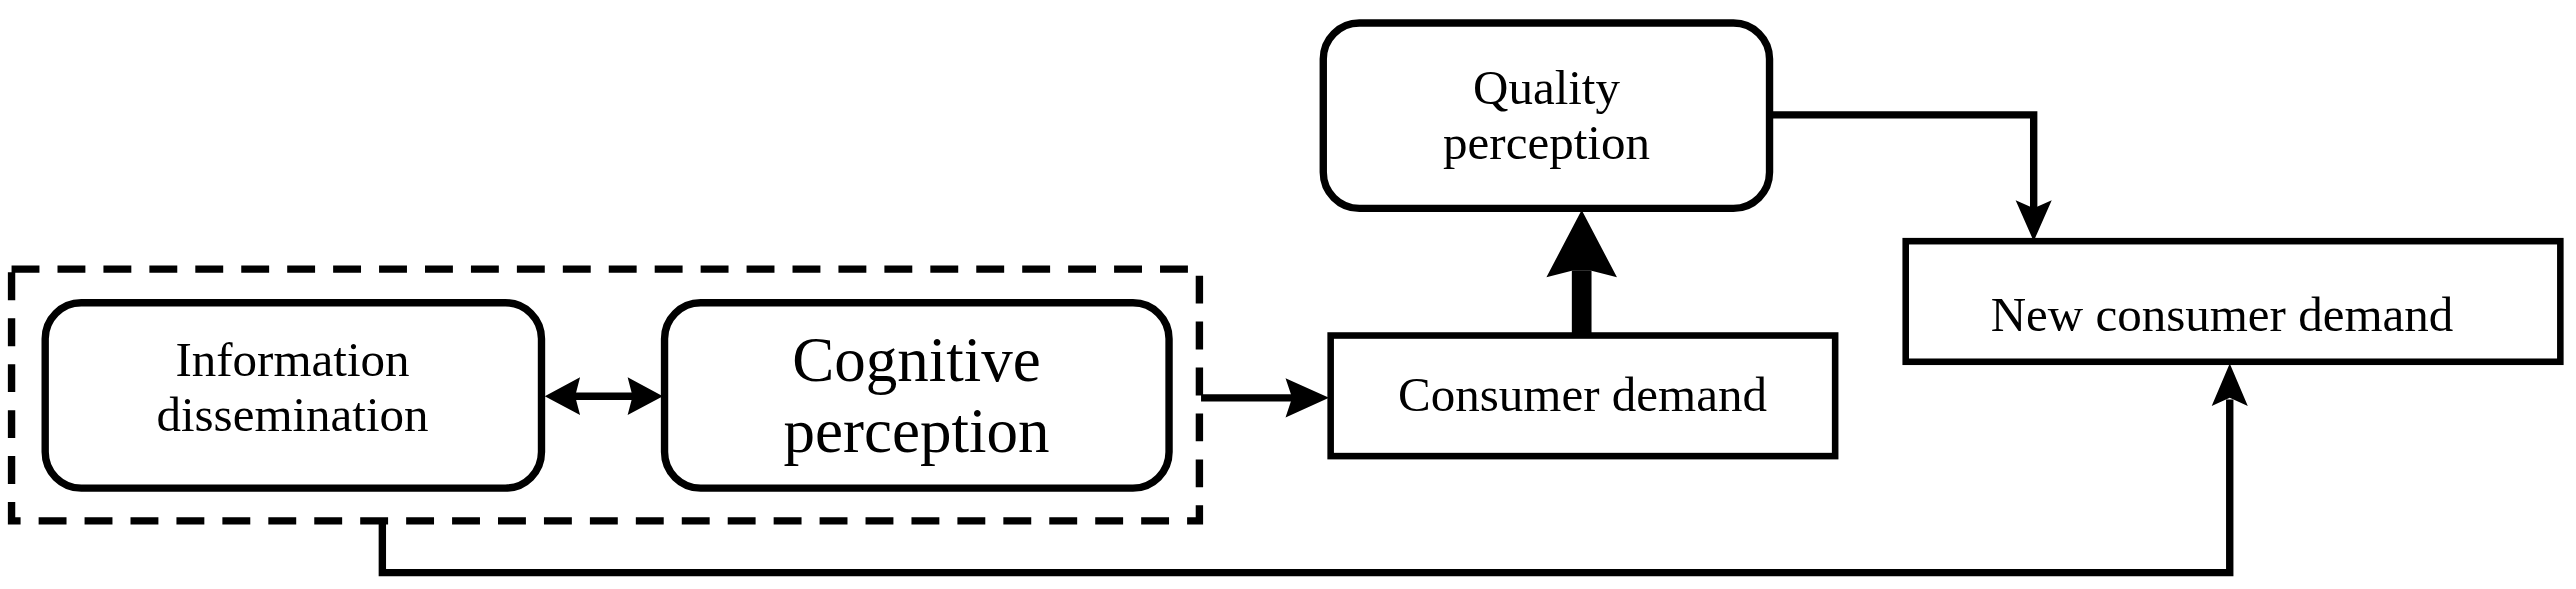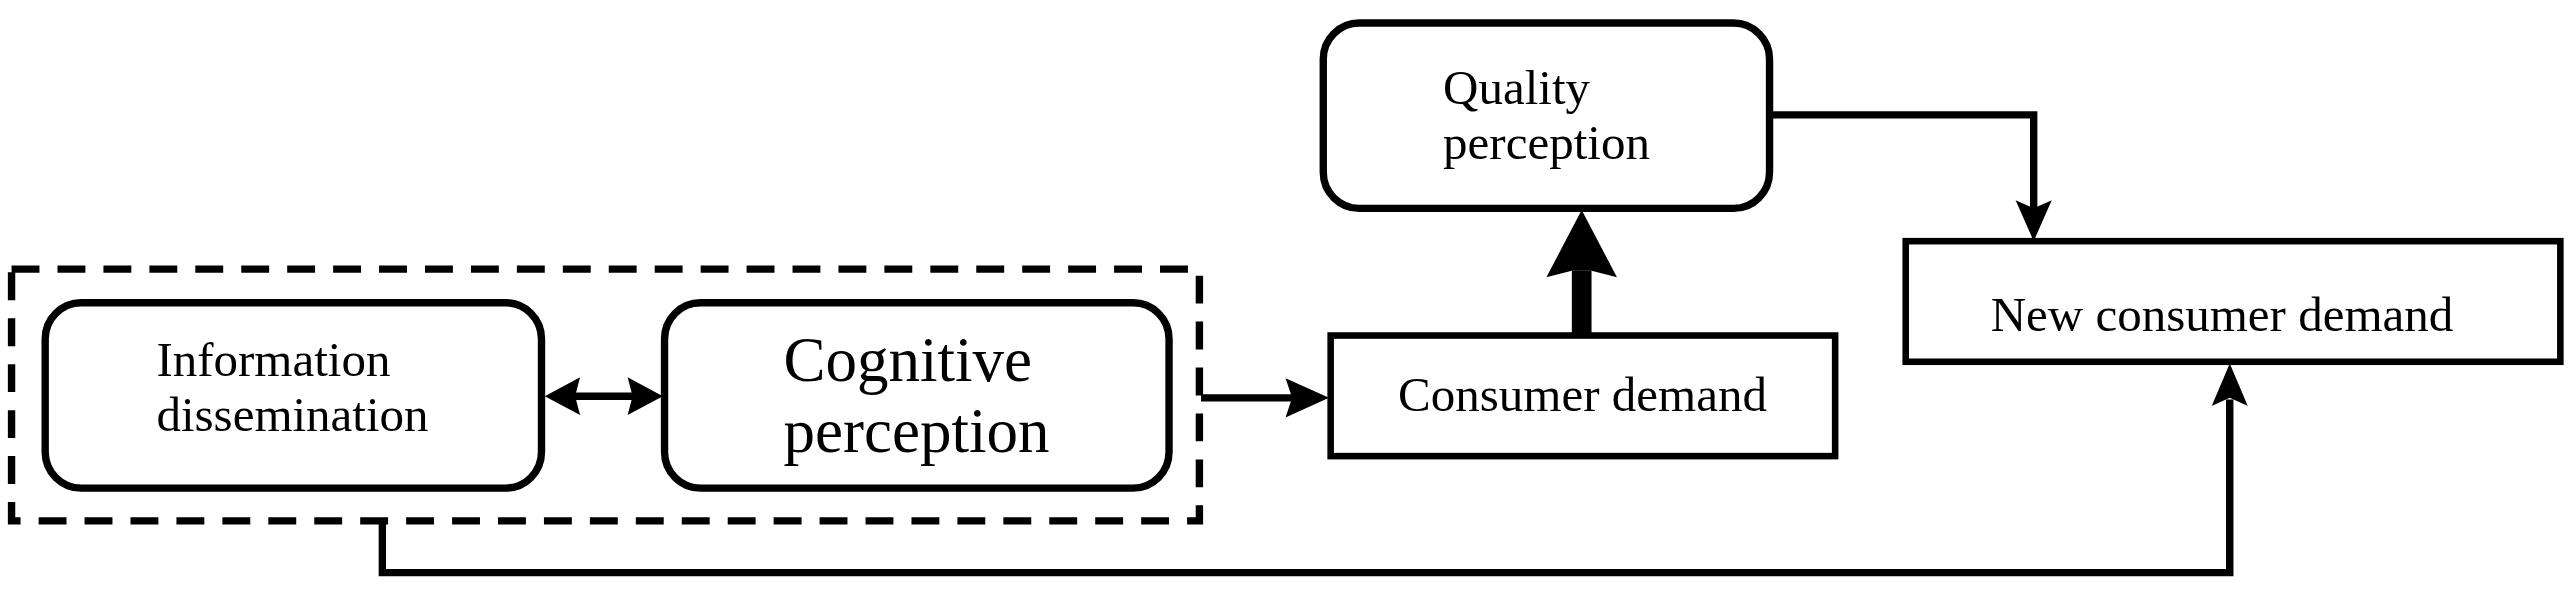--- a/index.html
+++ b/index.html
@@ -21,21 +21,21 @@
     top: 0;
     width: 2576px;
     height: 589px;
   }
   .node-label {
     position: absolute;
     display: flex;
     flex-direction: column;
     align-items: center;
     justify-content: center;
-    text-align: left;
+    text-align: center;
     color: #000000;
     font-family: "Liberation Serif", "DejaVu Serif", serif;
     line-height: 1.12;
     white-space: pre-line;
     pointer-events: none;
   }
   .lbl-info        { left: 41px;   top: 292px; width: 503px; height: 191px; font-size: 49px; }
   .lbl-cog         { left: 661px;  top: 300px; width: 511px; height: 191px; font-size: 63px; }
   .lbl-quality     { left: 1320px; top: 19.7px;  width: 453px; height: 192px; font-size: 49px; }
   .lbl-consumer    { left: 1327px; top: 332px; width: 511px; height: 127px; font-size: 49px; border-radius: 22px; }

